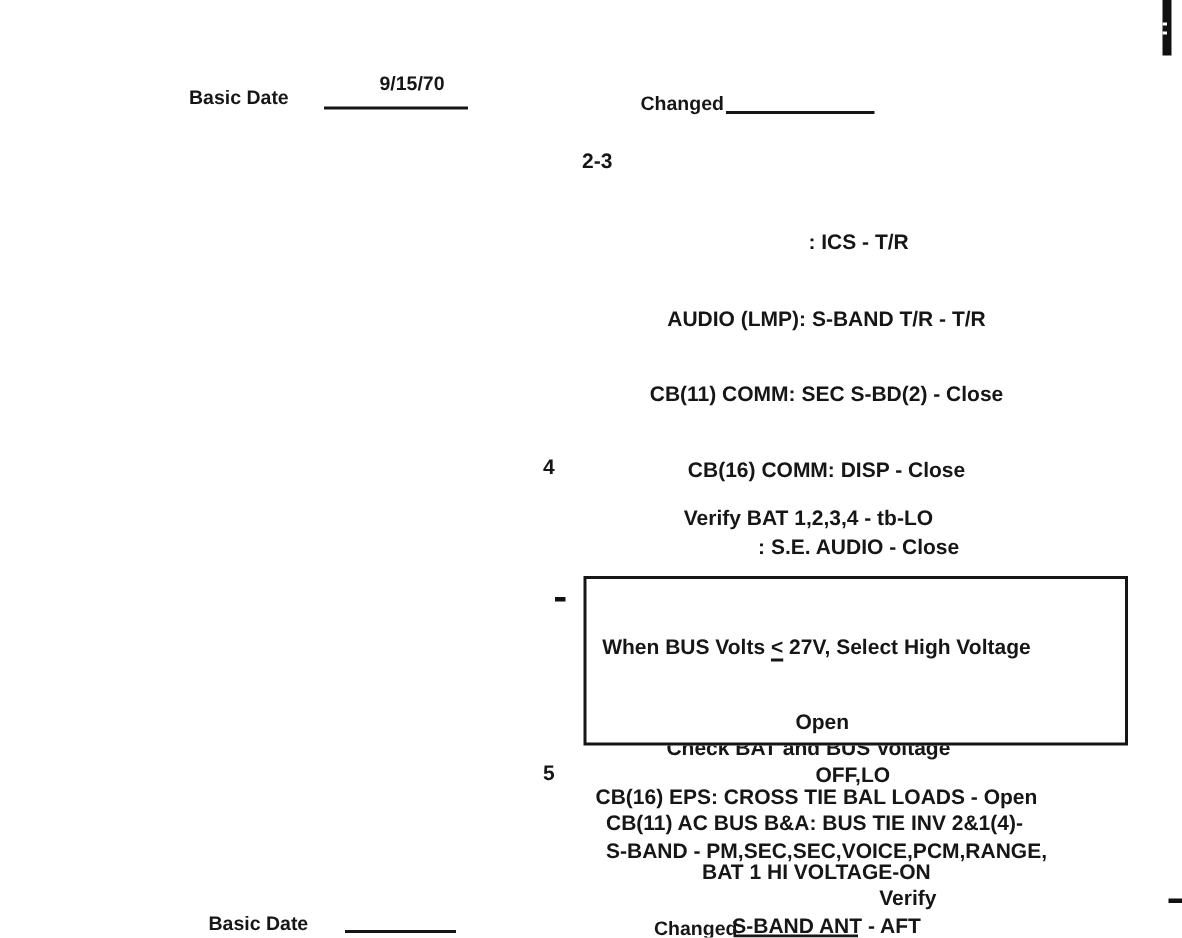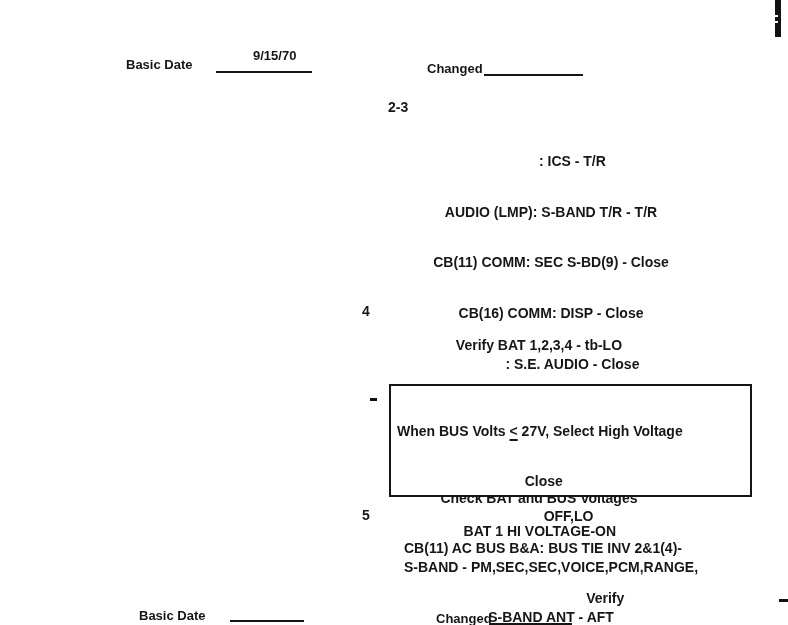--- a/index.html
+++ b/index.html
@@ -75,42 +75,43 @@
   <div class="hf-label" style="left:126px; top:57px;">Basic Date</div>
   <div class="hf-label" style="left:253px; top:48px;">9/15/70</div>
   <div class="rule" style="left:216px; top:71px; width:96px;"></div>
   <div class="hf-label" style="left:427px; top:61px;">Changed</div>
   <div class="rule" style="left:484px; top:74px; width:99px;"></div>
 
   <div class="mono lh169" style="left:362px; top:99px;margin-left:26px;">2-3</div>
   <div class="mono lh169" style="left:404px; top:119px;">
     <div>           : ICS - T/R</div>
     <div>AUDIO (LMP): S-BAND T/R - T/R</div>
-    <div>CB(11) COMM: SEC S-BD(9) - Close</div>
+    <div>CB(11) COMM: SEC S-BD(2) - Close</div>
     <div>CB(16) COMM: DISP - Close</div>
     <div>           : S.E. AUDIO - Close</div>
     <div>           : S-BD ANT - Close</div>
     <div>           : PMP - Close</div>
     <div>         OFF,LO</div>
     <div>S-BAND - PM,SEC,SEC,VOICE,PCM,RANGE,</div>
     <div>S-BAND ANT - AFT</div>
   </div>
 
   <div class="mono lh170" style="left:362px; top:303px;">4</div>
   <div class="mono lh170" style="left:404px; top:303px;">
     <div>Verify BAT 1,2,3,4 - tb-LO</div>
     <div>DES BATS tb-gray</div>
     <div>BATS 5&amp;6 NORMAL &amp; BACKUP (4)-tb-bp</div>
-    <div>Check BAT and BUS Voltages</div>
+    <div>Check BAT and BUS Voltage</div>
   </div>
 
   <div class="notebox">
     <div class="notebox-text">
       <div><span>When BUS Volts </span><span class="le">&lt;</span><span> 27V, Select High Voltage</span></div>
-      <div>  Close</div>
+      <div>  Open</div>
+      <div>CB(16) EPS: CROSS TIE BAL LOADS - Open</div>
       <div>BAT 1 HI VOLTAGE-ON</div>
       
     </div>
   </div>
 
   <div class="mono lh166" style="left:362px; top:507px;">5</div>
   <div class="mono lh166" style="left:404px; top:507px;">
     <div>CB(11) AC BUS B&amp;A: BUS TIE INV 2&amp;1(4)-</div>
     <div>                                Verify</div>
     

